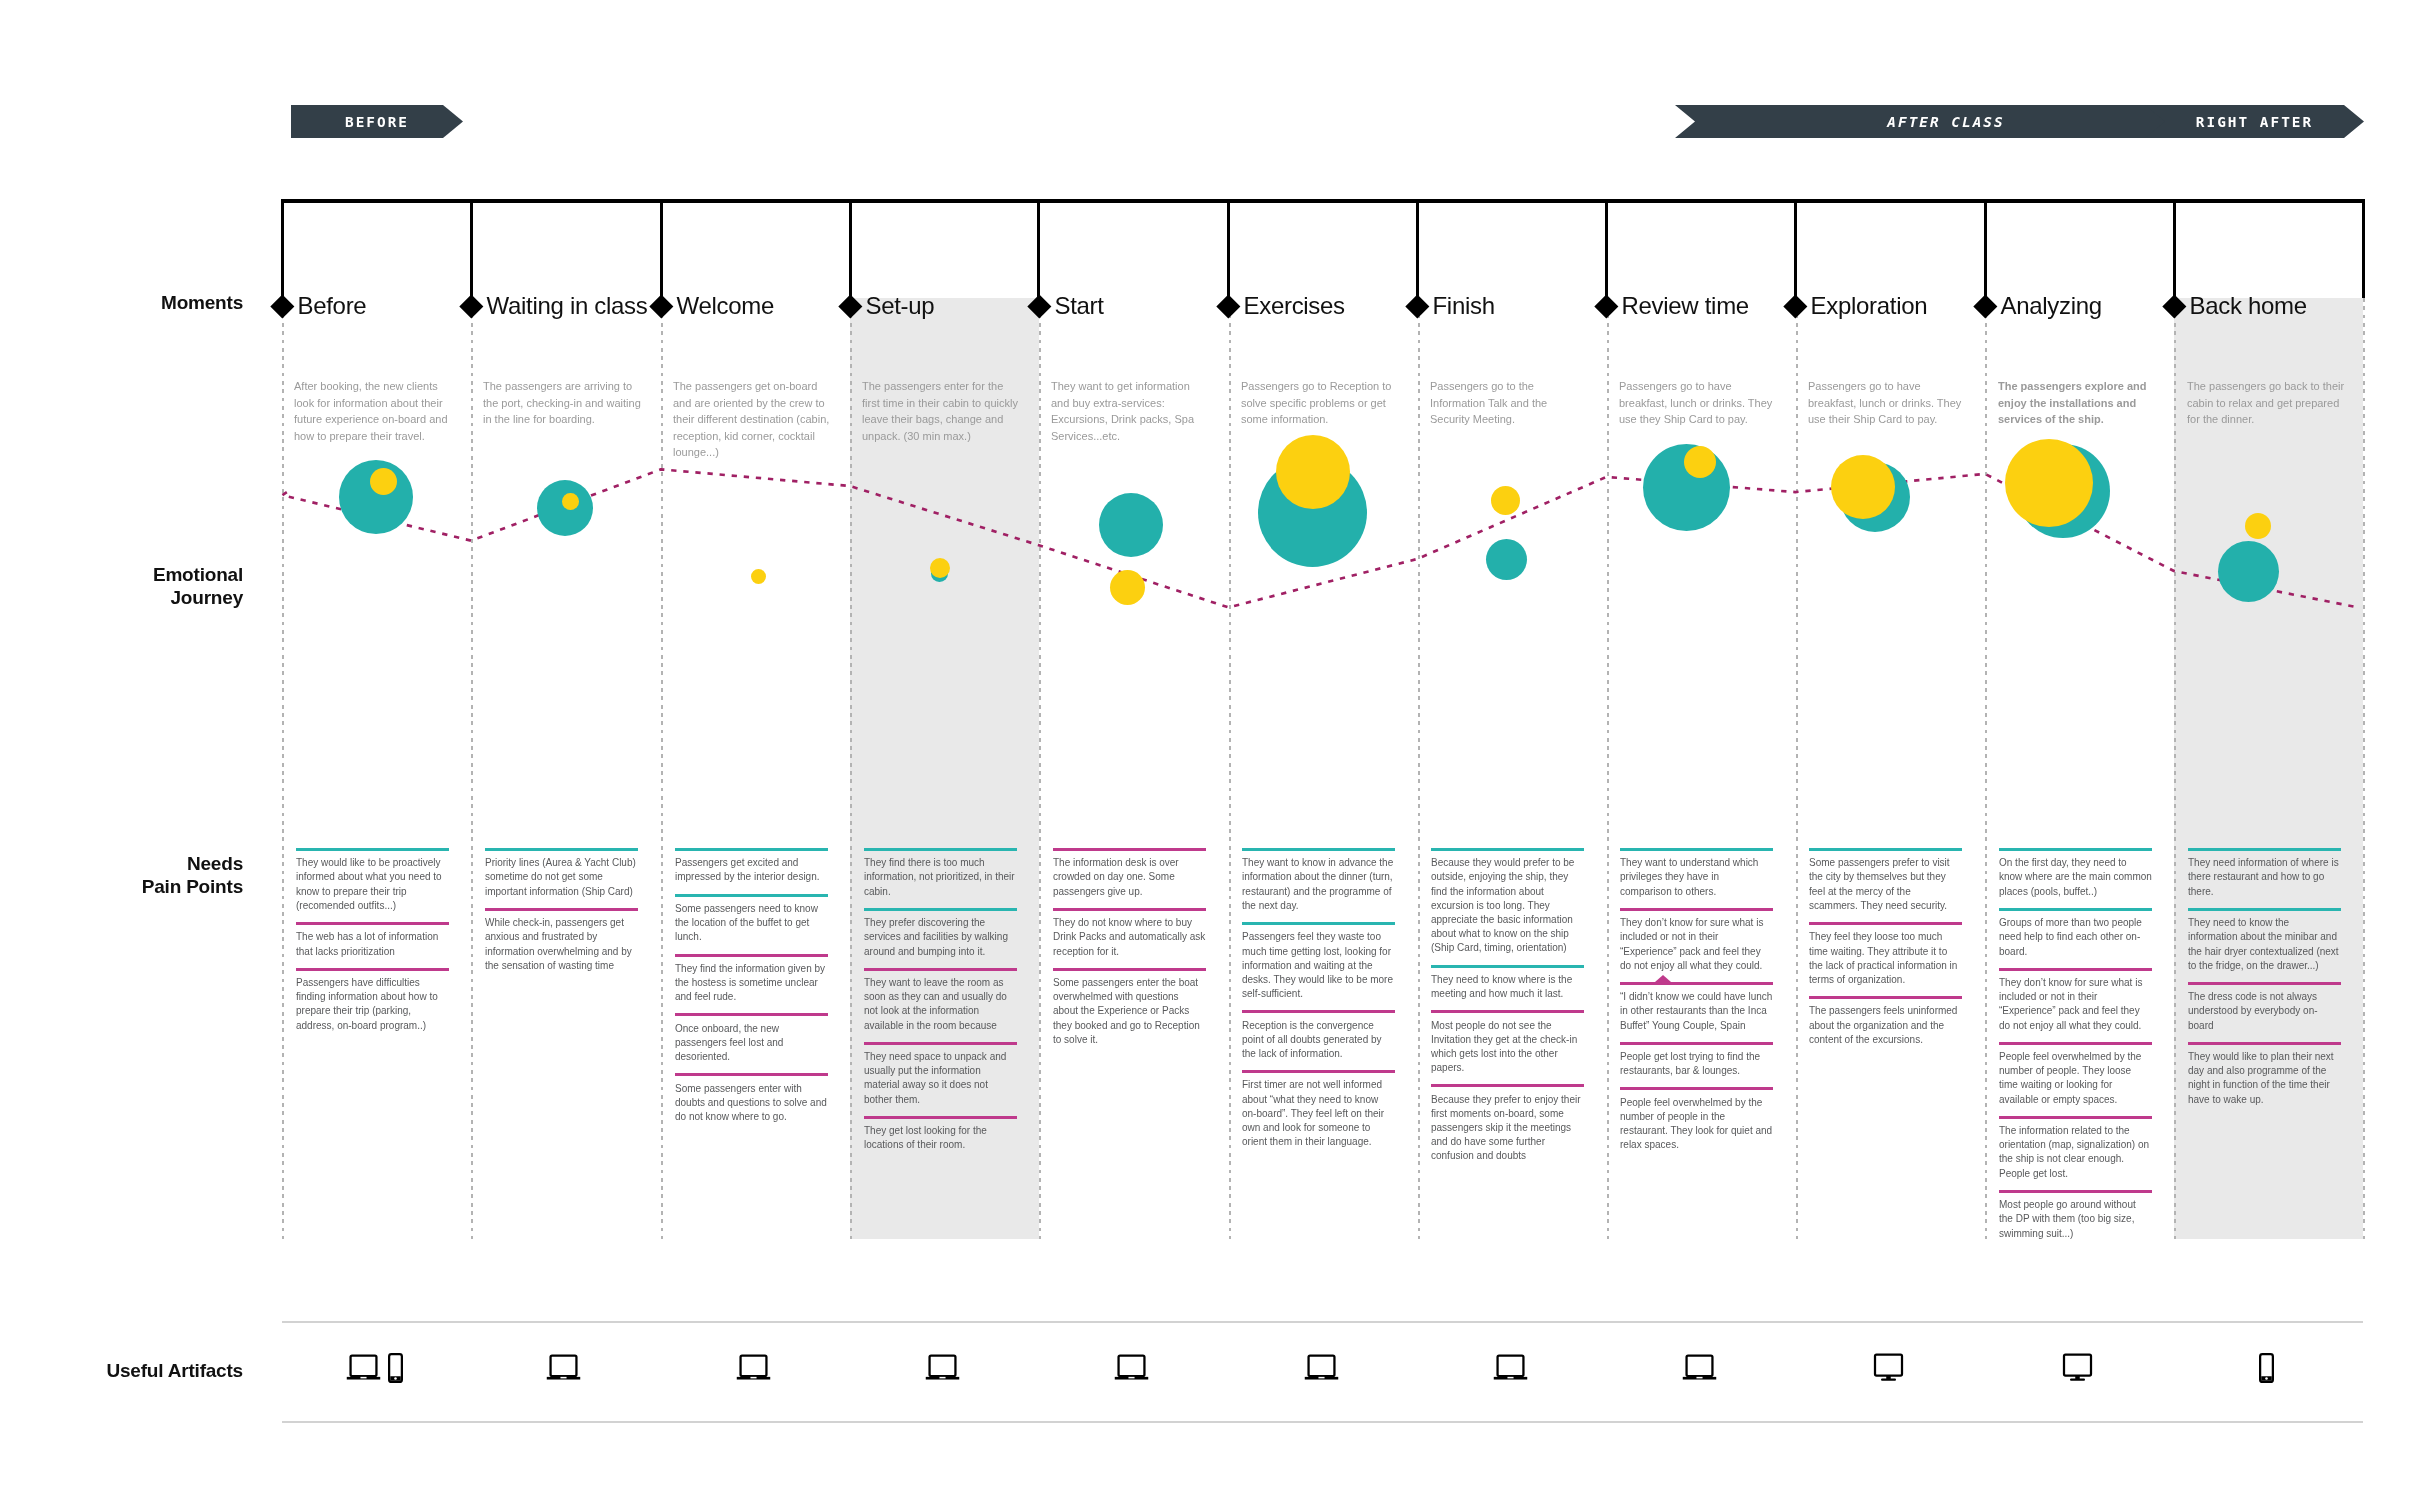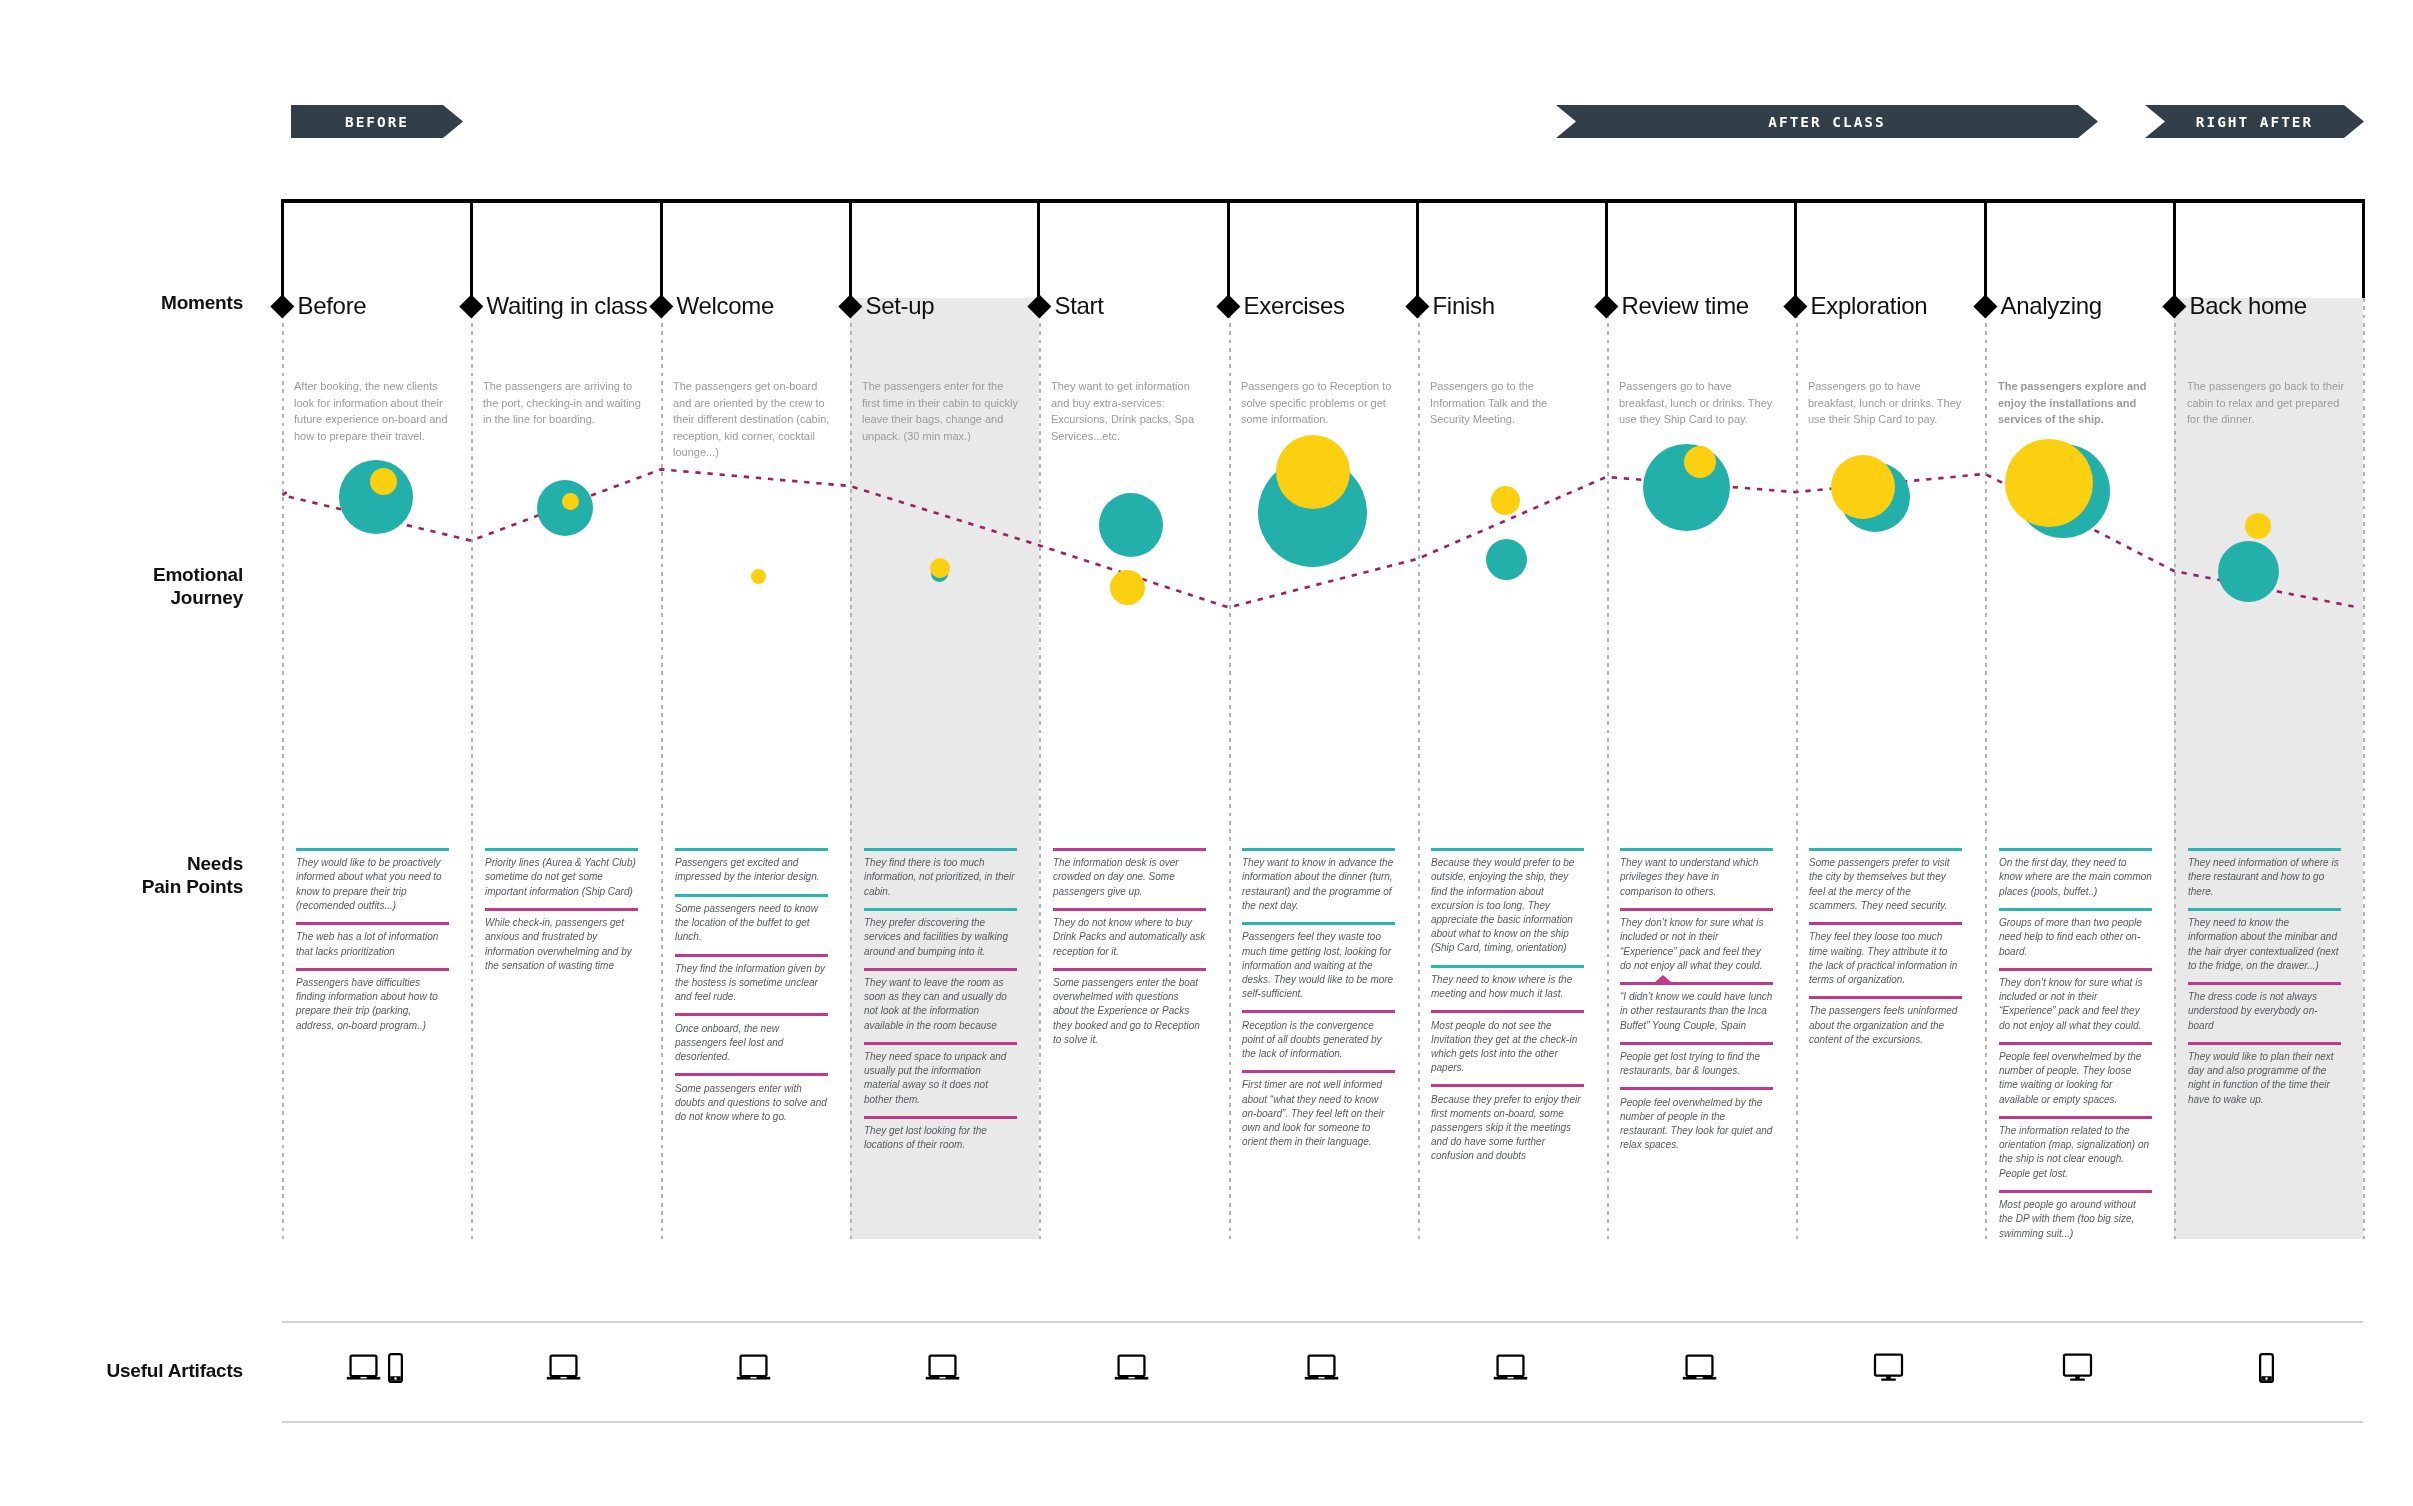--- a/index.html
+++ b/index.html
@@ -58,42 +58,42 @@
   .bubble { position: absolute; border-radius: 50%; }
   .bubble.teal { background: #23b0ab; }
   .bubble.yellow { background: #fcd010; }
 
   
   .cards { position: absolute; top: 848px; width: 153px; }
   .card { margin-bottom: 9px; position: relative; }
   .card .bar { height: 3px; width: 100%; }
   .card.need .bar { background: #29b5b0; }
   .card.pain .bar { background: #bf3a8c; }
-  .card .txt { font-size: 10px; line-height: 1.42; color: #58595b; padding-top: 5.3px; font-style: italic; }
+  .card .txt { font-size: 10px; line-height: 1.42; color: #58595b; padding-top: 5.3px; }
   .card .quote-tip {
     position: absolute; left: 35px; top: -6.8px; width: 0; height: 0;
     border-left: 8.3px solid transparent; border-right: 8.3px solid transparent;
     border-bottom: 7.6px solid #bf3a8c;
   }
 
   
   .artifact-rule { position: absolute; left: 282px; width: 2081px; height: 1.5px; background: #d2d2d2; }
   .artifact-cell { position: absolute; top: 1334px; width: 185px; height: 68px;
                    display: flex; align-items: center; justify-content: center; gap: 7.6px; }
 </style>
 </head>
 <body>
 
 <div id="root">
 
   <div class="phase-band" id="phase-band">
       <div class="phase arrow" style="left: 291px; width: 172px; background: rgb(51, 63, 72);">
         <span>BEFORE</span>
       </div>
-      <div class="phase notch" style="left: 1556px; width: 542px; background: rgb(51, 63, 72);">
+      <div class="phase notch" style="left: 1675px; width: 542px; background: rgb(51, 63, 72); font-style: italic;">
         <span>AFTER CLASS</span>
       </div>
       <div class="phase notch" style="left: 2145px; width: 219px; background: rgb(51, 63, 72);">
         <span>RIGHT AFTER</span>
       </div>
     </div>
 
   <div class="grid-top-rule"></div>
   <div id="grid-layer">
       <div class="col-divider" style="left: 282px;"></div>

